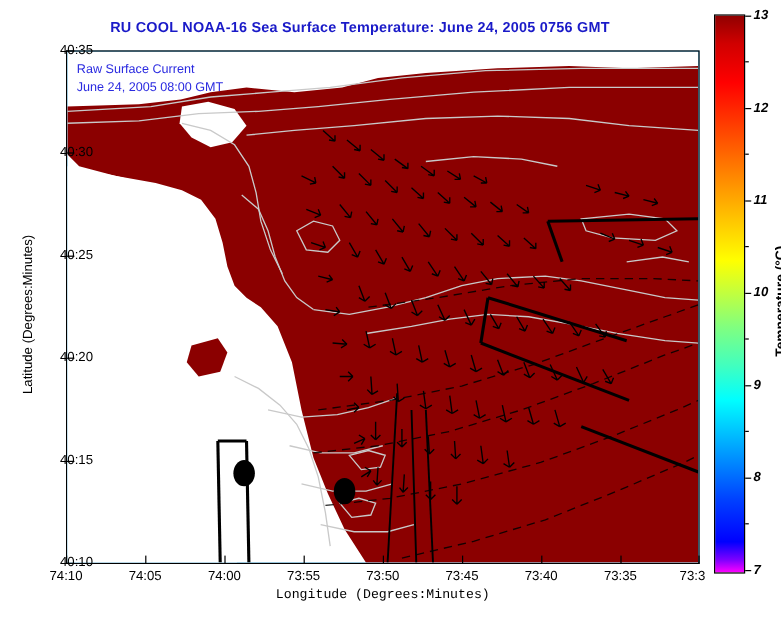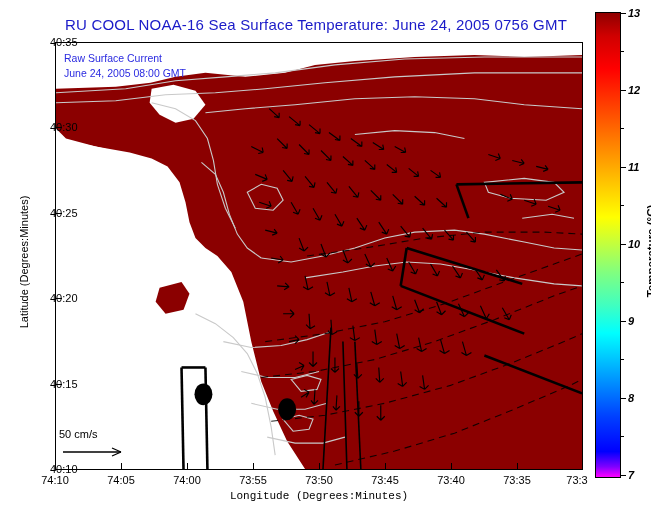--- a/index.html
+++ b/index.html
@@ -1,22 +1,22 @@
 <!DOCTYPE html>
 <html><head>
 <meta charset="utf-8">
 <style>
   html,body{margin:0;padding:0;background:#fff;}
   body{width:651px;height:515px;overflow:hidden;
        font-family:"Liberation Sans",sans-serif;}
   #fig{position:relative;width:651px;height:515px;background:#ffffff;}
 
   
-  #title{position:absolute;left:16px;top:16px;width:600px;text-align:center;
-         color:#1a1ac8;font-weight:normal;font-size:15px;letter-spacing:.2px;
+  #title{position:absolute;left:0;top:16px;width:600px;text-align:center;
+         color:#1a1ac8;font-weight:bold;font-size:12px;letter-spacing:.2px;
          white-space:nowrap;}
 
   
   #axes{position:absolute;left:55px;top:42px;width:528px;height:428px;
         border:1.4px solid #000;box-sizing:border-box;overflow:hidden;
         background:#7dd3fc;}
   #sea{position:absolute;inset:0;}
   #sea svg{display:block;width:100%;height:100%;}
 
   
@@ -245,27 +245,20 @@
           <ellipse cx="232" cy="368" rx="9" ry="11" fill="#000000"></ellipse>
         </g>
       </svg>
     </div>
 
     <div id="annot">
       <div>Raw Surface Current</div>
       <div>June 24, 2005 08:00 GMT</div>
     </div>
 
-    <div id="velkey">
-      <div class="lab">50 cm/s</div>
-      <svg width="80" height="24">
-        <path d="M4,12 L62,12" stroke="#000" stroke-width="1.3" fill="none"></path>
-        <path d="M62,12 L53,8 M62,12 L53,16" stroke="#000" stroke-width="1.3" fill="none"></path>
-      </svg>
-    </div>
   </div>
 
   <div>
     <div class="tick" style="left:55px;top:463px;width:1.4px;height:7px;"></div>
     <div class="tick" style="left:121px;top:463px;width:1.4px;height:7px;"></div>
     <div class="tick" style="left:187px;top:463px;width:1.4px;height:7px;"></div>
     <div class="tick" style="left:253px;top:463px;width:1.4px;height:7px;"></div>
     <div class="tick" style="left:319px;top:463px;width:1.4px;height:7px;"></div>
     <div class="tick" style="left:385px;top:463px;width:1.4px;height:7px;"></div>
     <div class="tick" style="left:451px;top:463px;width:1.4px;height:7px;"></div>

